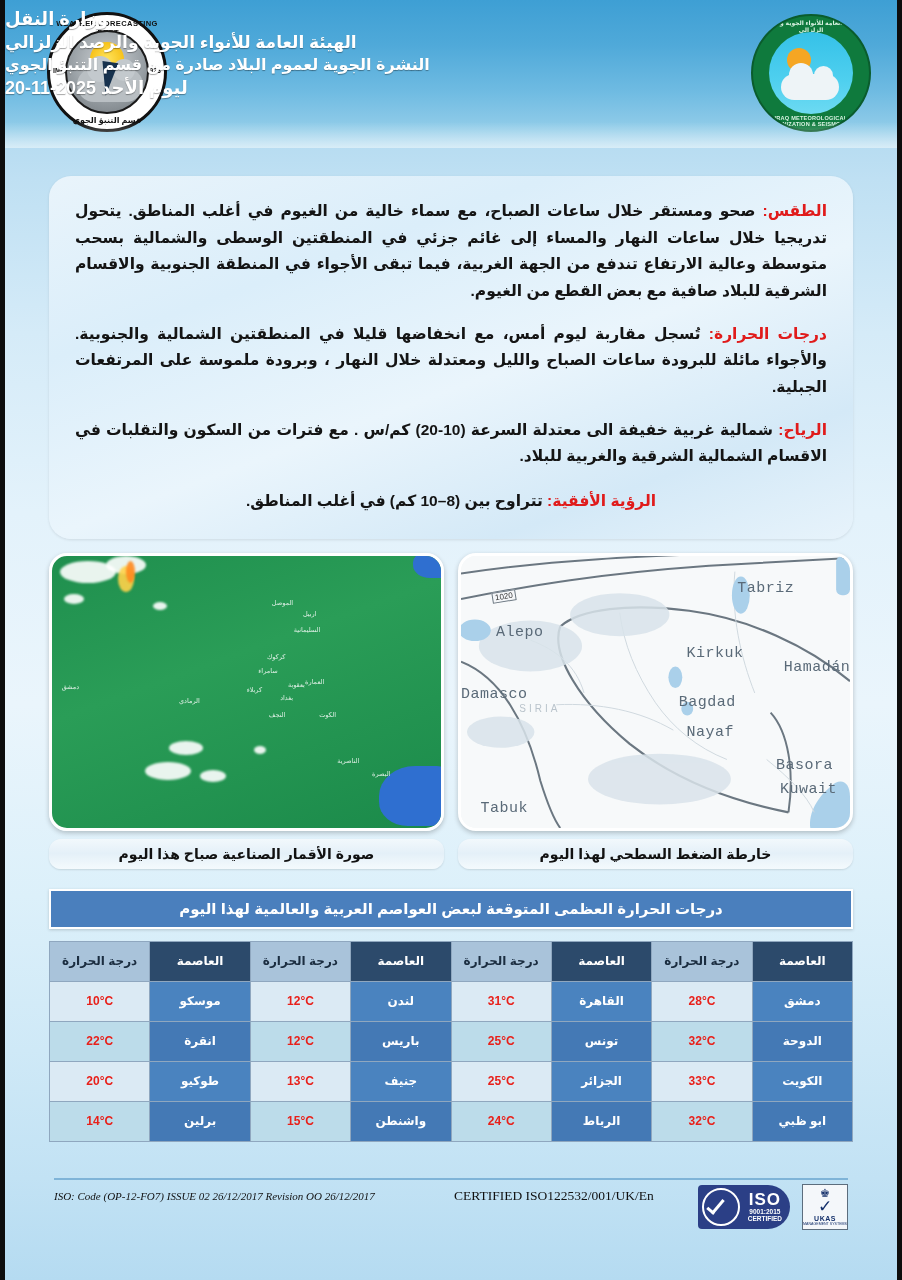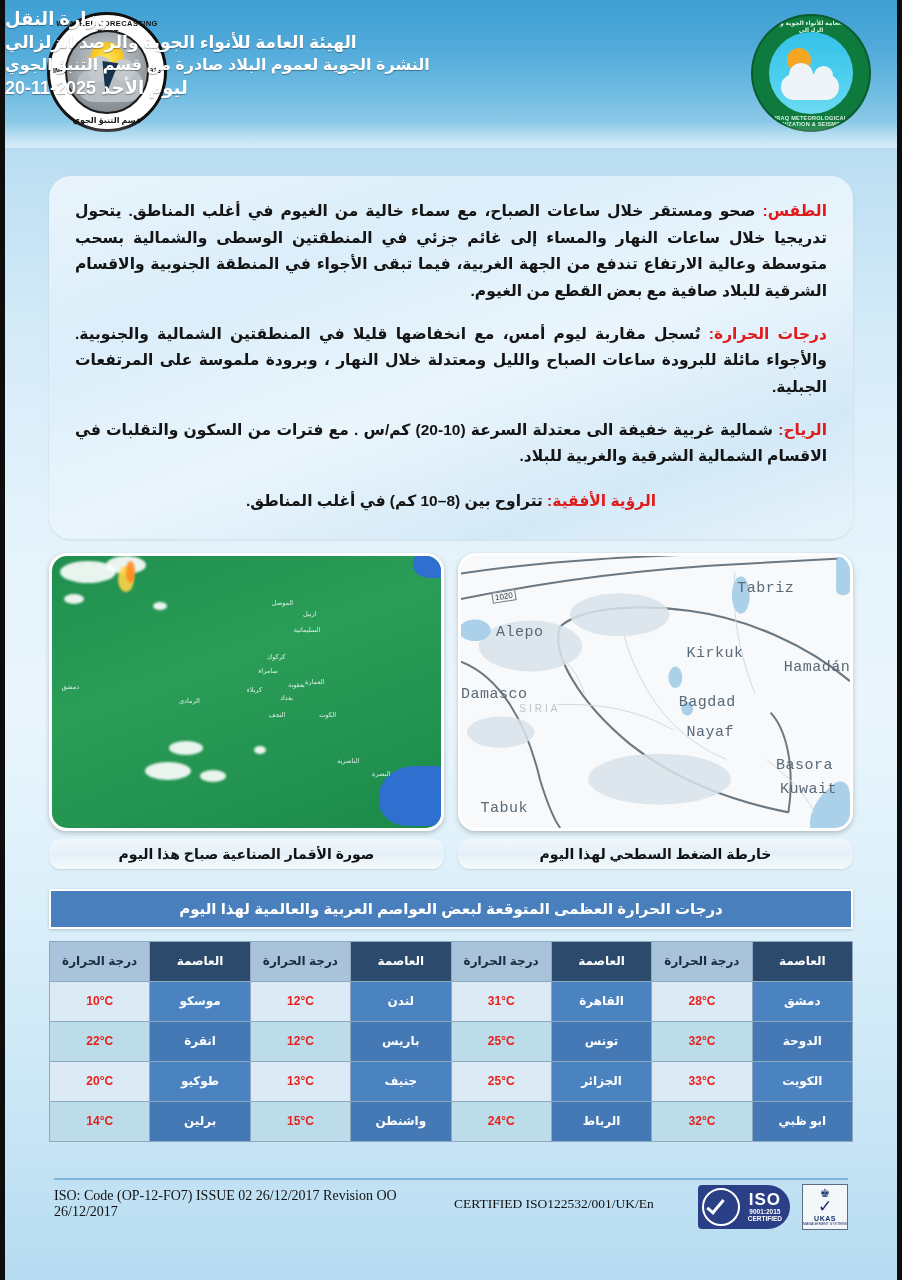--- a/index.html
+++ b/index.html
@@ -252,21 +252,21 @@
   }
   .f-row{
     display:flex; flex-direction:row; align-items:center;
     direction:ltr;
     font-family:"Liberation Serif","DejaVu Serif",serif;
     color:#111;
   }
   .f-mob{ font-size:13.5px; width:400px; }
   .f-mail{ font-size:13.5px; flex:1; }
   .f-mail a{ color:#1414c8; text-decoration:underline; }
-  .f-iso{ font-size:14px; width:400px; }
+  .f-iso{ font-size:11px; width:400px;font-style:italic; }
   .f-cert{ font-size:13.5px; flex:1; }
   .badges{
     position:absolute; right:44px; top:16px;
     display:flex; align-items:center; gap:12px; direction:ltr;
   }
   .iso-badge{
     width:92px; height:44px;
     background:#2b3f86;
     border-radius:4px 22px 22px 4px;
     color:#fff;

